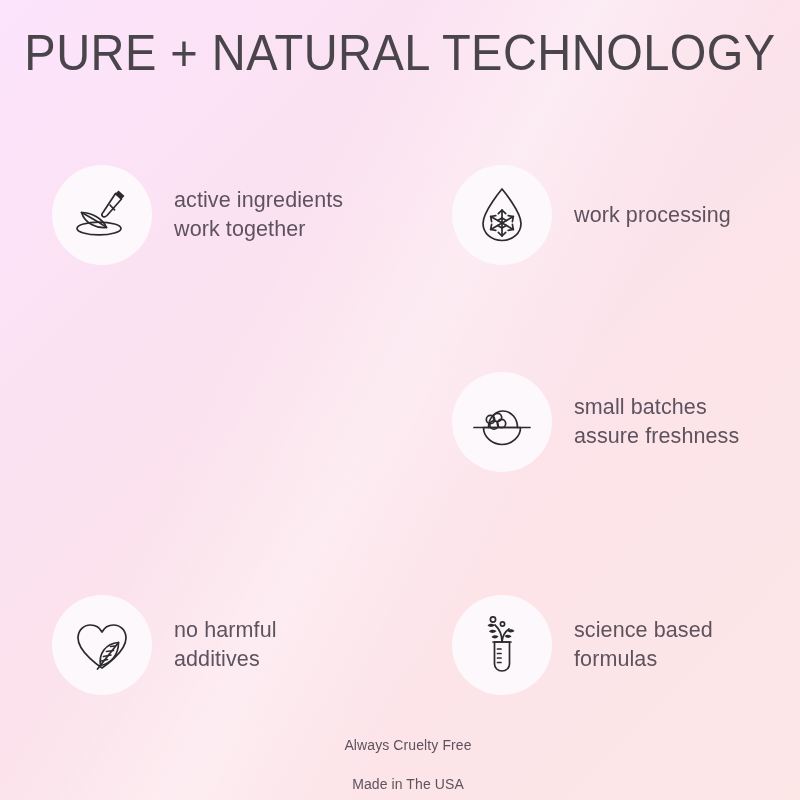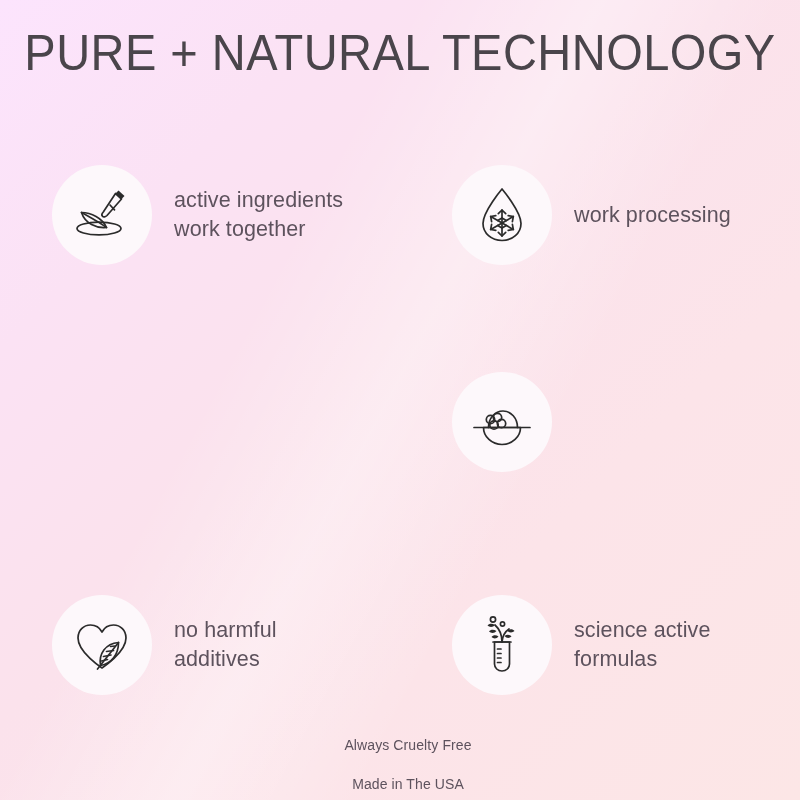--- a/index.html
+++ b/index.html
@@ -183,20 +183,22 @@
         <svg viewBox="0 0 66 66" aria-hidden="true">
           <path d="M14.5 38.5 C14.5 47.8 22.8 55.5 33 55.5 C43.2 55.5 51.5 47.8 51.5 38.5 Z"></path>
           <path d="M19.5 38.5 C19.5 29.3 26 22 34 22 C42 22 48.5 29.3 48.5 38.5"></path>
           <circle cx="21.5" cy="30.5" r="4.2"></circle>
           <circle cx="28.5" cy="28.5" r="4.2"></circle>
           <circle cx="25" cy="36" r="4.2"></circle>
           <circle cx="32.5" cy="34.5" r="4.2"></circle>
           <path d="M5 38.5 L61 38.5"></path>
         </svg>
       </div>
+      <div class="feature-label">small batches
+assure freshness</div>
     </div>
 
     <div class="feature col-left row-3">
       <div class="badge">
         <svg viewBox="0 0 66 66" aria-hidden="true">
           <path d="M33 56 C33 56 9 40.5 9 26 C9 18.5 14.5 13 21.5 13 C26.5 13 30.8 15.8 33 20 C35.2 15.8 39.5 13 44.5 13 C51.5 13 57 18.5 57 26 C57 40.5 33 56 33 56 Z"></path>
           <path d="M49.5 30.5 C49.5 42.5 42.5 51.5 31.5 53.5 C29.5 42 36.5 31.5 49.5 30.5 Z"></path>
           <path d="M49.5 30.5 L28.5 57"></path>
           <path d="M46 34 L41.5 34.5 M44.5 38.5 L37.5 39.5 M42 43 L34.5 44.5 M38.5 47.5 L32.5 49"></path>
         </svg>
@@ -215,21 +217,21 @@
           <path d="M33 30 C33.5 24 35.5 20 40 17"></path>
           <path d="M26 13 C23 11 20 11.5 18.5 13.5 C20.5 15.5 24 15.5 26 13 Z" class="solid"></path>
           <path d="M27.5 19 C24.5 17 21.5 17.5 20 19.5 C22 21.5 25.5 21.5 27.5 19 Z" class="solid"></path>
           <path d="M29.5 24.5 C27 22.5 24 23 22.5 25 C24.5 27 27.5 27 29.5 24.5 Z" class="solid"></path>
           <path d="M38 18.5 C41 16.5 44 17 45.5 19 C43.5 21 40 21 38 18.5 Z" class="solid"></path>
           <path d="M35.5 24 C38 22 41 22.5 42.5 24.5 C40.5 26.5 37.5 26.5 35.5 24 Z" class="solid"></path>
           <circle cx="24" cy="7.5" r="2.6"></circle>
           <circle cx="33.5" cy="12" r="2.1"></circle>
         </svg>
       </div>
-      <div class="feature-label">science active
+      <div class="feature-label">science based
 formulas</div>
     </div>
 
   </div>
 
   <div class="footer">Always Cruelty Free
 Made in The USA</div>
 
 </div>
 

